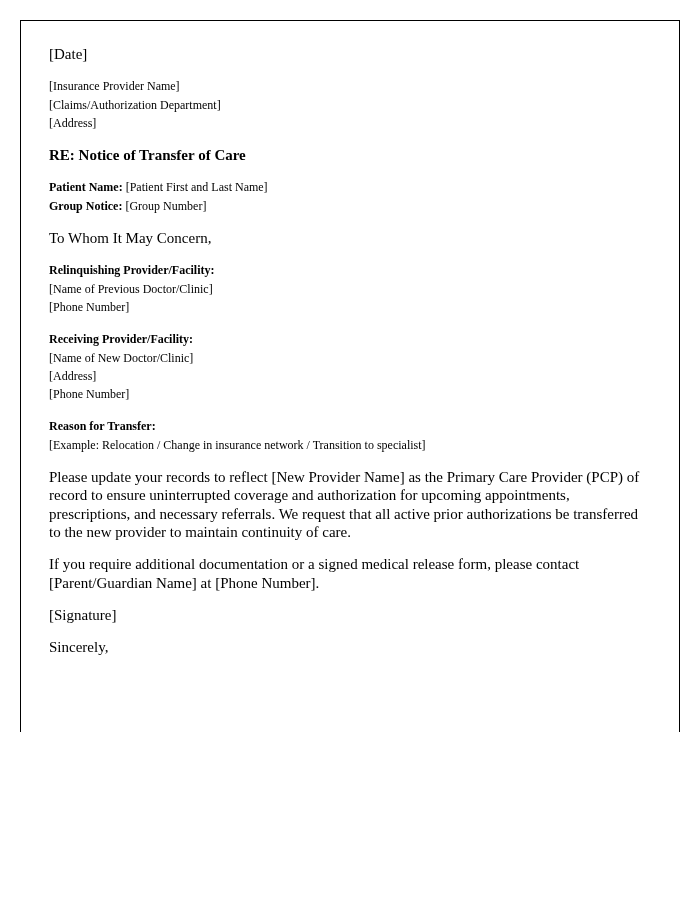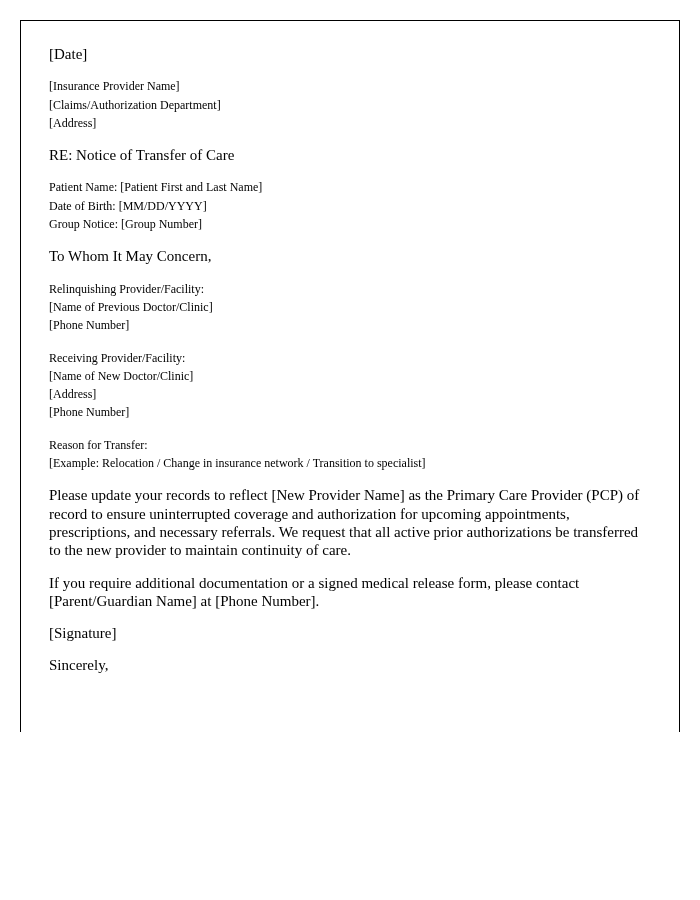--- a/index.html
+++ b/index.html
@@ -32,41 +32,40 @@
   }
   .page p, .page .block {
     margin: 0 0 14px 0;
     font-size: 15px;
     line-height: 18.3px;
   }
   .line {
     font-size: 12px;
     line-height: 18.3px;
   }
-  .bold { font-weight: normal; }
+  .bold { font-weight: bold; }
 </style>
 </head>
 <body>
 
 <div class="canvas">
   <div class="page">
 
     <p>[Date]</p>
 
     <div class="block">
       <div class="line">[Insurance Provider Name]</div>
       <div class="line">[Claims/Authorization Department]</div>
       <div class="line">[Address]</div>
     </div>
 
     <p class="bold">RE: Notice of Transfer of Care</p>
 
     <div class="block">
       <div class="line"><span class="bold">Patient Name:</span><span> [Patient First and Last Name]</span></div>
-      <div class="line"><span class="bold">Date of Birth:</span><span> [MM/DD/YYYY]</span></div>
       <div class="line"><span class="bold">Group Notice:</span><span> [Group Number]</span></div>
     </div>
 
     <p>To Whom It May Concern,</p>
 
 
     <div class="block">
       <div class="line bold">Relinquishing Provider/Facility:</div>
       <div class="line">[Name of Previous Doctor/Clinic]</div>
       <div class="line">[Phone Number]</div>

